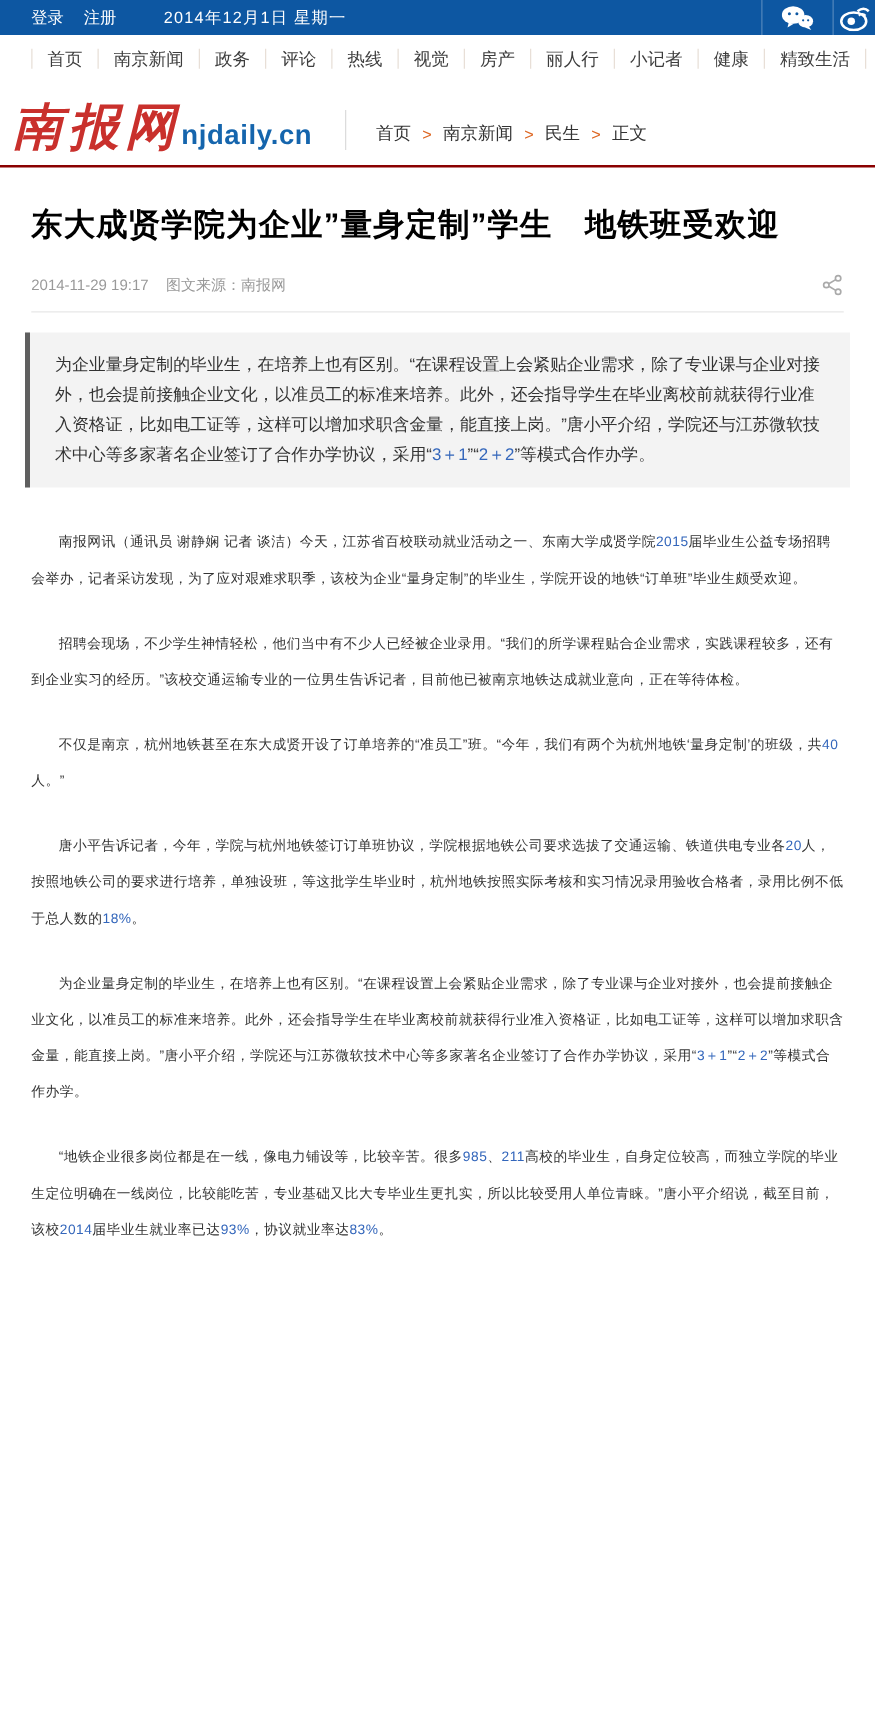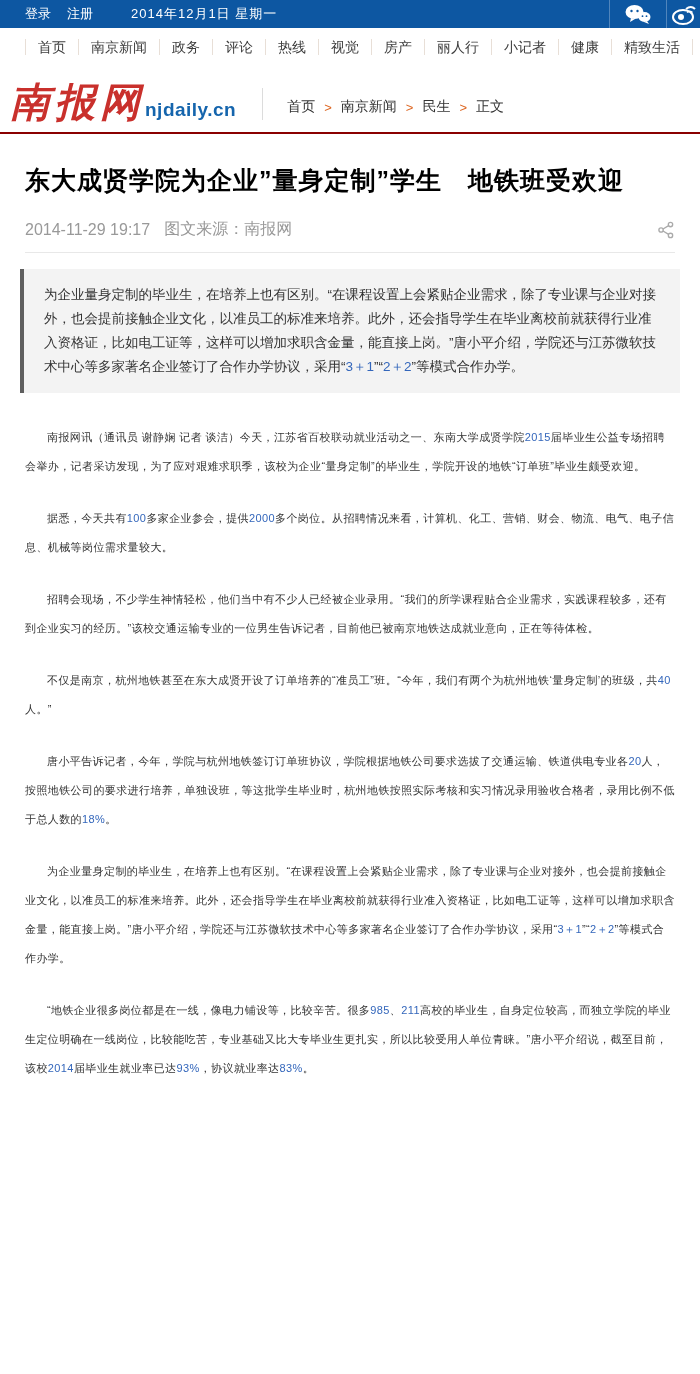--- a/index.html
+++ b/index.html
@@ -21,31 +21,31 @@
 
   
   .nav { height:38px; display:flex; align-items:center; padding-left:25px; background:#fff; }
   .nav-item { font-size:14px; color:#3d3d3d; padding:0 12px; line-height:16px; border-left:1px solid #e8dfd7; cursor:pointer; white-space:nowrap; }
   .nav-end { width:1px; height:16px; background:#e8dfd7; }
 
   
   .logo-row { display:flex; align-items:flex-end; padding:16px 0 10px 10px; }
   .logo { display:flex; align-items:flex-end; cursor:pointer; }
   .logo-cn { font-family:"DejaVu Serif","Liberation Serif",serif; font-weight:bold; font-style:italic; font-size:40px; line-height:40px; color:#c9302c; letter-spacing:5px; }
-  .logo-en { font-weight:bold; font-size:19px; color:#1565ad; margin-left:0; margin-bottom:1px; letter-spacing:0.5px; }
+  .logo-en { font-weight:bold; font-size:22px; color:#1565ad; margin-left:0; margin-bottom:1px; letter-spacing:0.5px; }
   .crumb-divider { width:1px; height:32px; background:#dcdcdc; margin:0 24px 2px 26px; }
   .breadcrumb { display:flex; align-items:center; font-size:14px; color:#333; margin-bottom:6px; }
   .crumb { cursor:pointer; }
   .crumb-sep { color:#dd6622; margin:0 9px; font-size:13px; }
   .red-rule { height:2px; background:#8a0000; }
 
   
   .article { padding:0 25px; }
   .article-title { font-size:25px; line-height:33px; font-weight:bold; color:#000000; margin:30px 0 0; letter-spacing:1px; }
-  .meta { display:flex; align-items:center; margin-top:22px; font-size:16px; color:#999; }
+  .meta { display:flex; align-items:center; margin-top:22px; font-size:12px; color:#999; }
   .meta-time { margin-right:14px; }
   .share-btn { margin-left:auto; cursor:pointer; display:flex; align-items:center; }
   .meta-divider { border-bottom:1px solid #e8e8e8; margin-top:12px; }
 
   .summary { background:#f3f3f3; border-left:4px solid #5f5f5f; margin:16px -5px 0; padding:14px 20px; font-size:13.5px; line-height:24px; color:#333; }
 
   .body-text { margin-top:30px; }
   .para { font-size:11px; line-height:29px; margin:0 0 23px; text-indent:2em; color:#333; letter-spacing:0.4px; }
   .num { color:#3366bb; }
 </style>
@@ -130,20 +130,19 @@
         <line x1="6.7" y1="11.1" x2="12.9" y2="14.8" stroke="#aaaaaa" stroke-width="1.5"></line>
       </svg>
     </span>
   </div>
   <div class="meta-divider"></div>
 
   <div class="summary">为企业量身定制的毕业生，在培养上也有区别。“在课程设置上会紧贴企业需求，除了专业课与企业对接外，也会提前接触企业文化，以准员工的标准来培养。此外，还会指导学生在毕业离校前就获得行业准入资格证，比如电工证等，这样可以增加求职含金量，能直接上岗。”唐小平介绍，学院还与江苏微软技术中心等多家著名企业签订了合作办学协议，采用“<span class="num">3＋1</span>”“<span class="num">2＋2</span>”等模式合作办学。</div>
 
   <div class="body-text">
     <p class="para">南报网讯（通讯员 谢静娴 记者 谈洁）今天，江苏省百校联动就业活动之一、东南大学成贤学院<span class="num">2015</span>届毕业生公益专场招聘会举办，记者采访发现，为了应对艰难求职季，该校为企业“量身定制”的毕业生，学院开设的地铁“订单班”毕业生颇受欢迎。</p>
-    <p class="para">据悉，今天共有<span class="num">100</span>多家企业参会，提供<span class="num">2000</span>多个岗位。从招聘情况来看，计算机、化工、营销、财会、物流、电气、电子信息、机械等岗位需求量较大。</p>
     <p class="para">招聘会现场，不少学生神情轻松，他们当中有不少人已经被企业录用。“我们的所学课程贴合企业需求，实践课程较多，还有到企业实习的经历。”该校交通运输专业的一位男生告诉记者，目前他已被南京地铁达成就业意向，正在等待体检。</p>
     <p class="para">不仅是南京，杭州地铁甚至在东大成贤开设了订单培养的“准员工”班。“今年，我们有两个为杭州地铁‘量身定制’的班级，共<span class="num">40</span>人。”</p>
     <p class="para">唐小平告诉记者，今年，学院与杭州地铁签订订单班协议，学院根据地铁公司要求选拔了交通运输、铁道供电专业各<span class="num">20</span>人，按照地铁公司的要求进行培养，单独设班，等这批学生毕业时，杭州地铁按照实际考核和实习情况录用验收合格者，录用比例不低于总人数的<span class="num">18%</span>。</p>
     <p class="para">为企业量身定制的毕业生，在培养上也有区别。“在课程设置上会紧贴企业需求，除了专业课与企业对接外，也会提前接触企业文化，以准员工的标准来培养。此外，还会指导学生在毕业离校前就获得行业准入资格证，比如电工证等，这样可以增加求职含金量，能直接上岗。”唐小平介绍，学院还与江苏微软技术中心等多家著名企业签订了合作办学协议，采用“<span class="num">3＋1</span>”“<span class="num">2＋2</span>”等模式合作办学。</p>
     <p class="para">“地铁企业很多岗位都是在一线，像电力铺设等，比较辛苦。很多<span class="num">985</span>、<span class="num">211</span>高校的毕业生，自身定位较高，而独立学院的毕业生定位明确在一线岗位，比较能吃苦，专业基础又比大专毕业生更扎实，所以比较受用人单位青睐。”唐小平介绍说，截至目前，该校<span class="num">2014</span>届毕业生就业率已达<span class="num">93%</span>，协议就业率达<span class="num">83%</span>。</p>
   </div>
 </div>
 
 </body></html>

